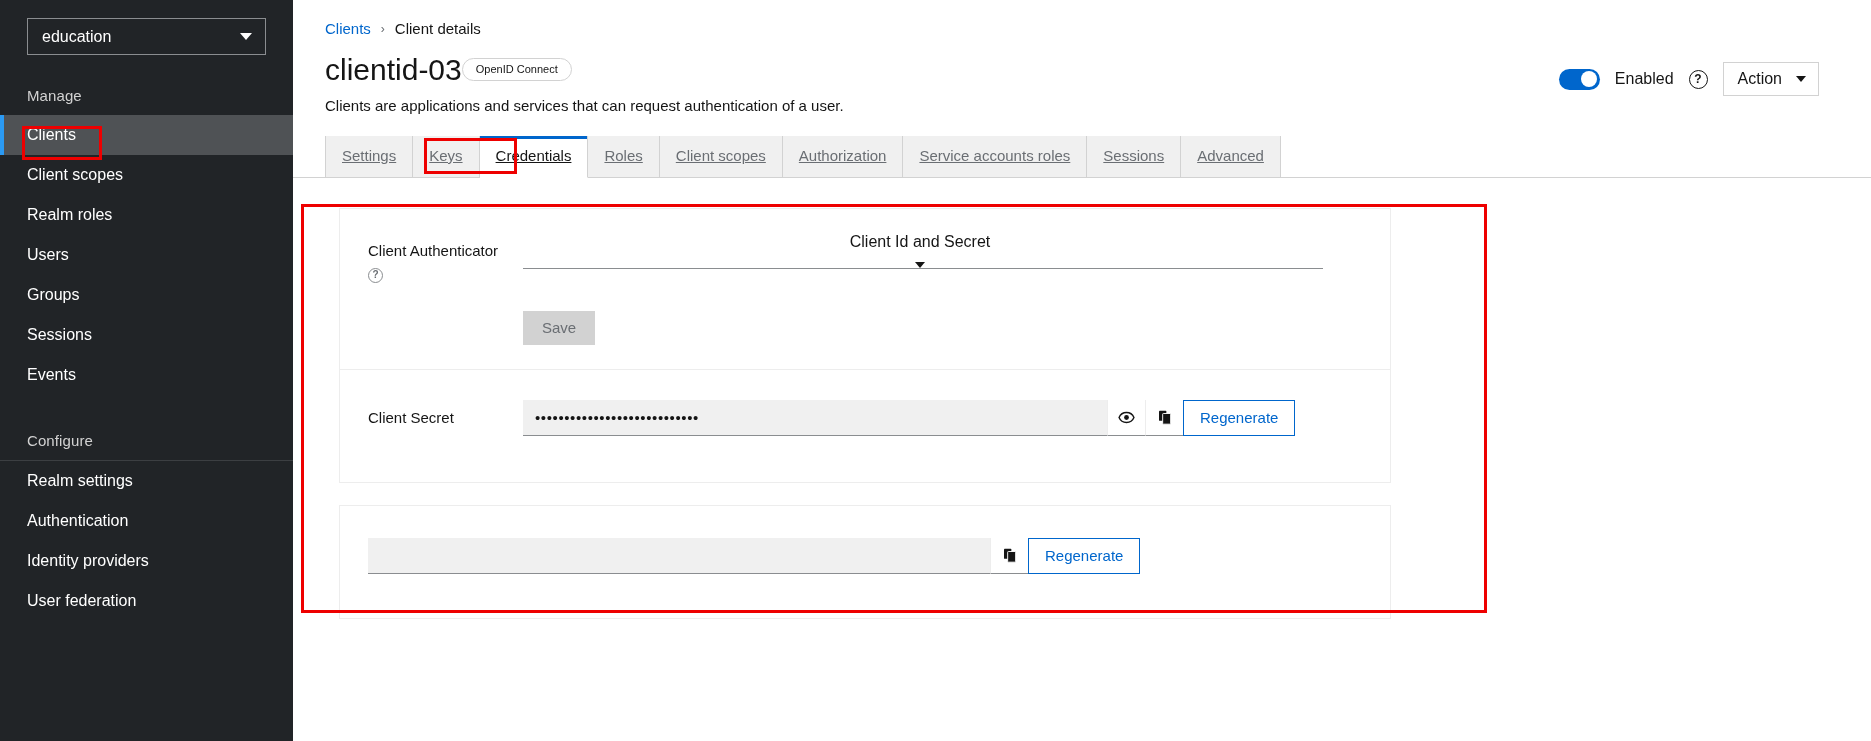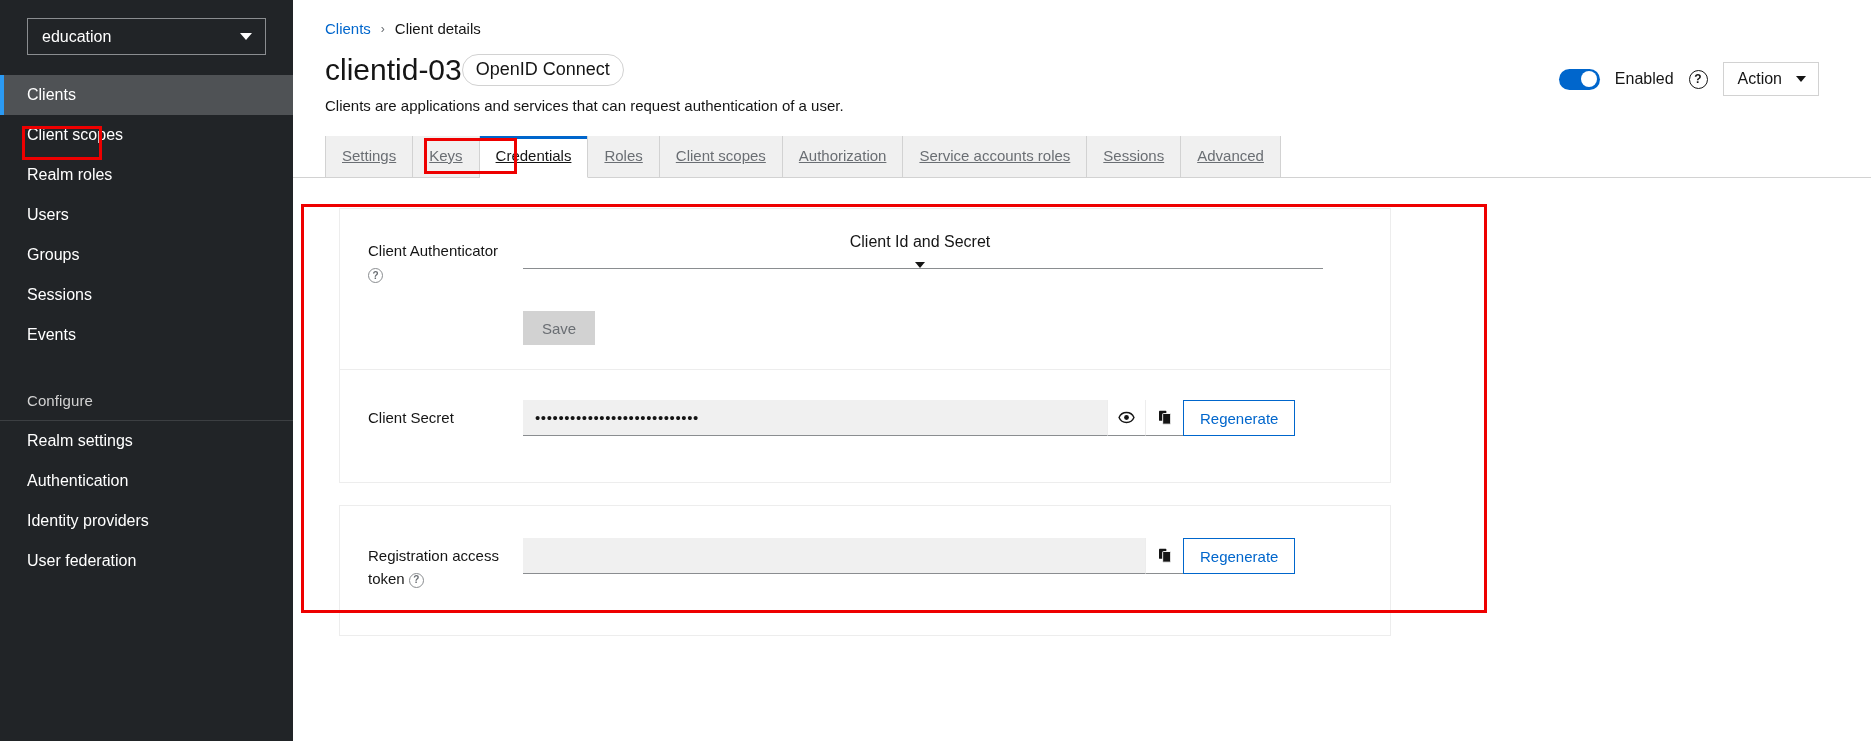--- a/index.html
+++ b/index.html
@@ -156,21 +156,21 @@
     font-size: 30px;
     font-weight: normal;
     color: #151515;
     line-height: 1.05;
   }
 
   .protocol-badge {
     border: 1px solid #d2d2d2;
     border-radius: 30px;
     padding: 4px 13px 5px 13px;
-    font-size: 18px;
+    font-size: 11px;
     color: #151515;
     background: #fff;
     white-space: nowrap;
   }
 
   .page-subtitle {
     margin-top: 11px;
     font-size: 15px;
     color: #151515;
   }
@@ -453,20 +453,21 @@
 
   <nav class="sidebar">
 
     <div class="realm-select-wrap">
       <div class="realm-select">
         <span class="realm-select-label">education</span>
         <span class="caret-down"></span>
       </div>
     </div>
 
+    <div class="nav-section-title">Manage</div>
 
     <div class="nav-item active">
       <span>Clients</span>
     </div>
     <div class="nav-item">
       <span>Client scopes</span>
     </div>
     <div class="nav-item">
       <span>Realm roles</span>
     </div>
@@ -587,24 +588,20 @@
                 </svg>
               </button>
               <button class="btn-regenerate">Regenerate</button>
             </div>
           </div>
         </div>
       </div>
 
       <div class="card">
         <div class="form-row" style="padding-top:32px;padding-bottom:44px;">
-          <div class="field-label">
-            <span>Registration access</span><br>
-            <span>token</span><span class="label-help">?</span>
-          </div>
           <div class="field-body">
             <div class="input-group">
               <div class="txt-readonly" style="width:622px;"></div>
               <button class="icon-btn" title="copy">
                 <svg width="16" height="17" viewBox="0 0 24 24" aria-hidden="true">
                   <rect x="3" y="2" width="11" height="15" rx="1" fill="#151515"></rect>
                   <rect x="8.5" y="6" width="12" height="16" rx="1" fill="#151515" stroke="#ffffff" stroke-width="1.4"></rect>
                 </svg>
               </button>
               <button class="btn-regenerate">Regenerate</button>

